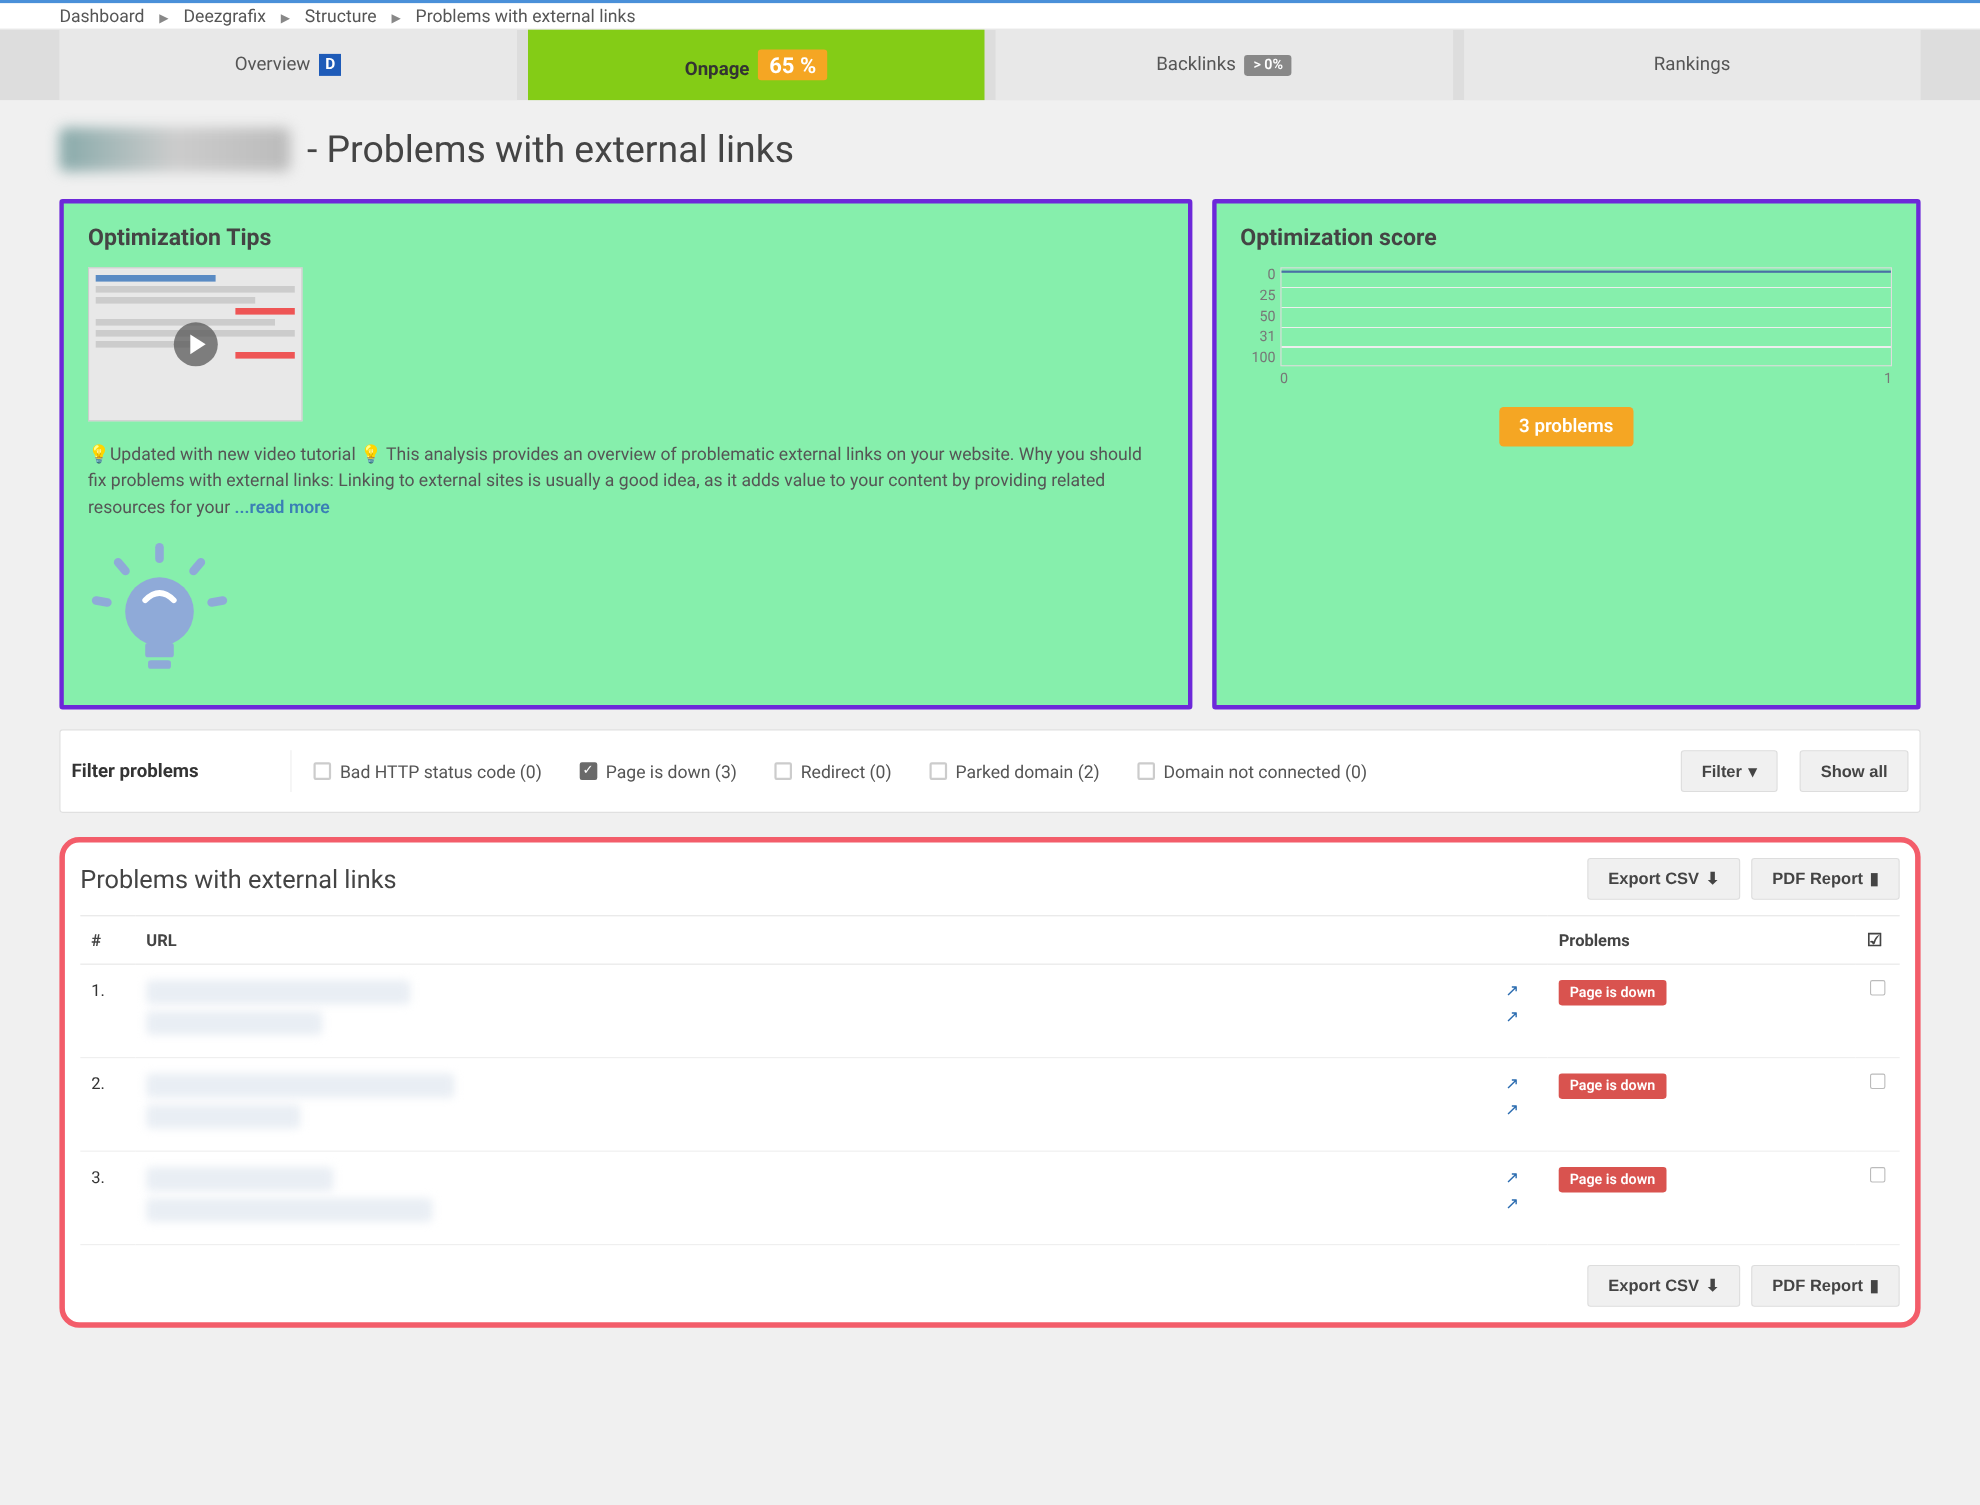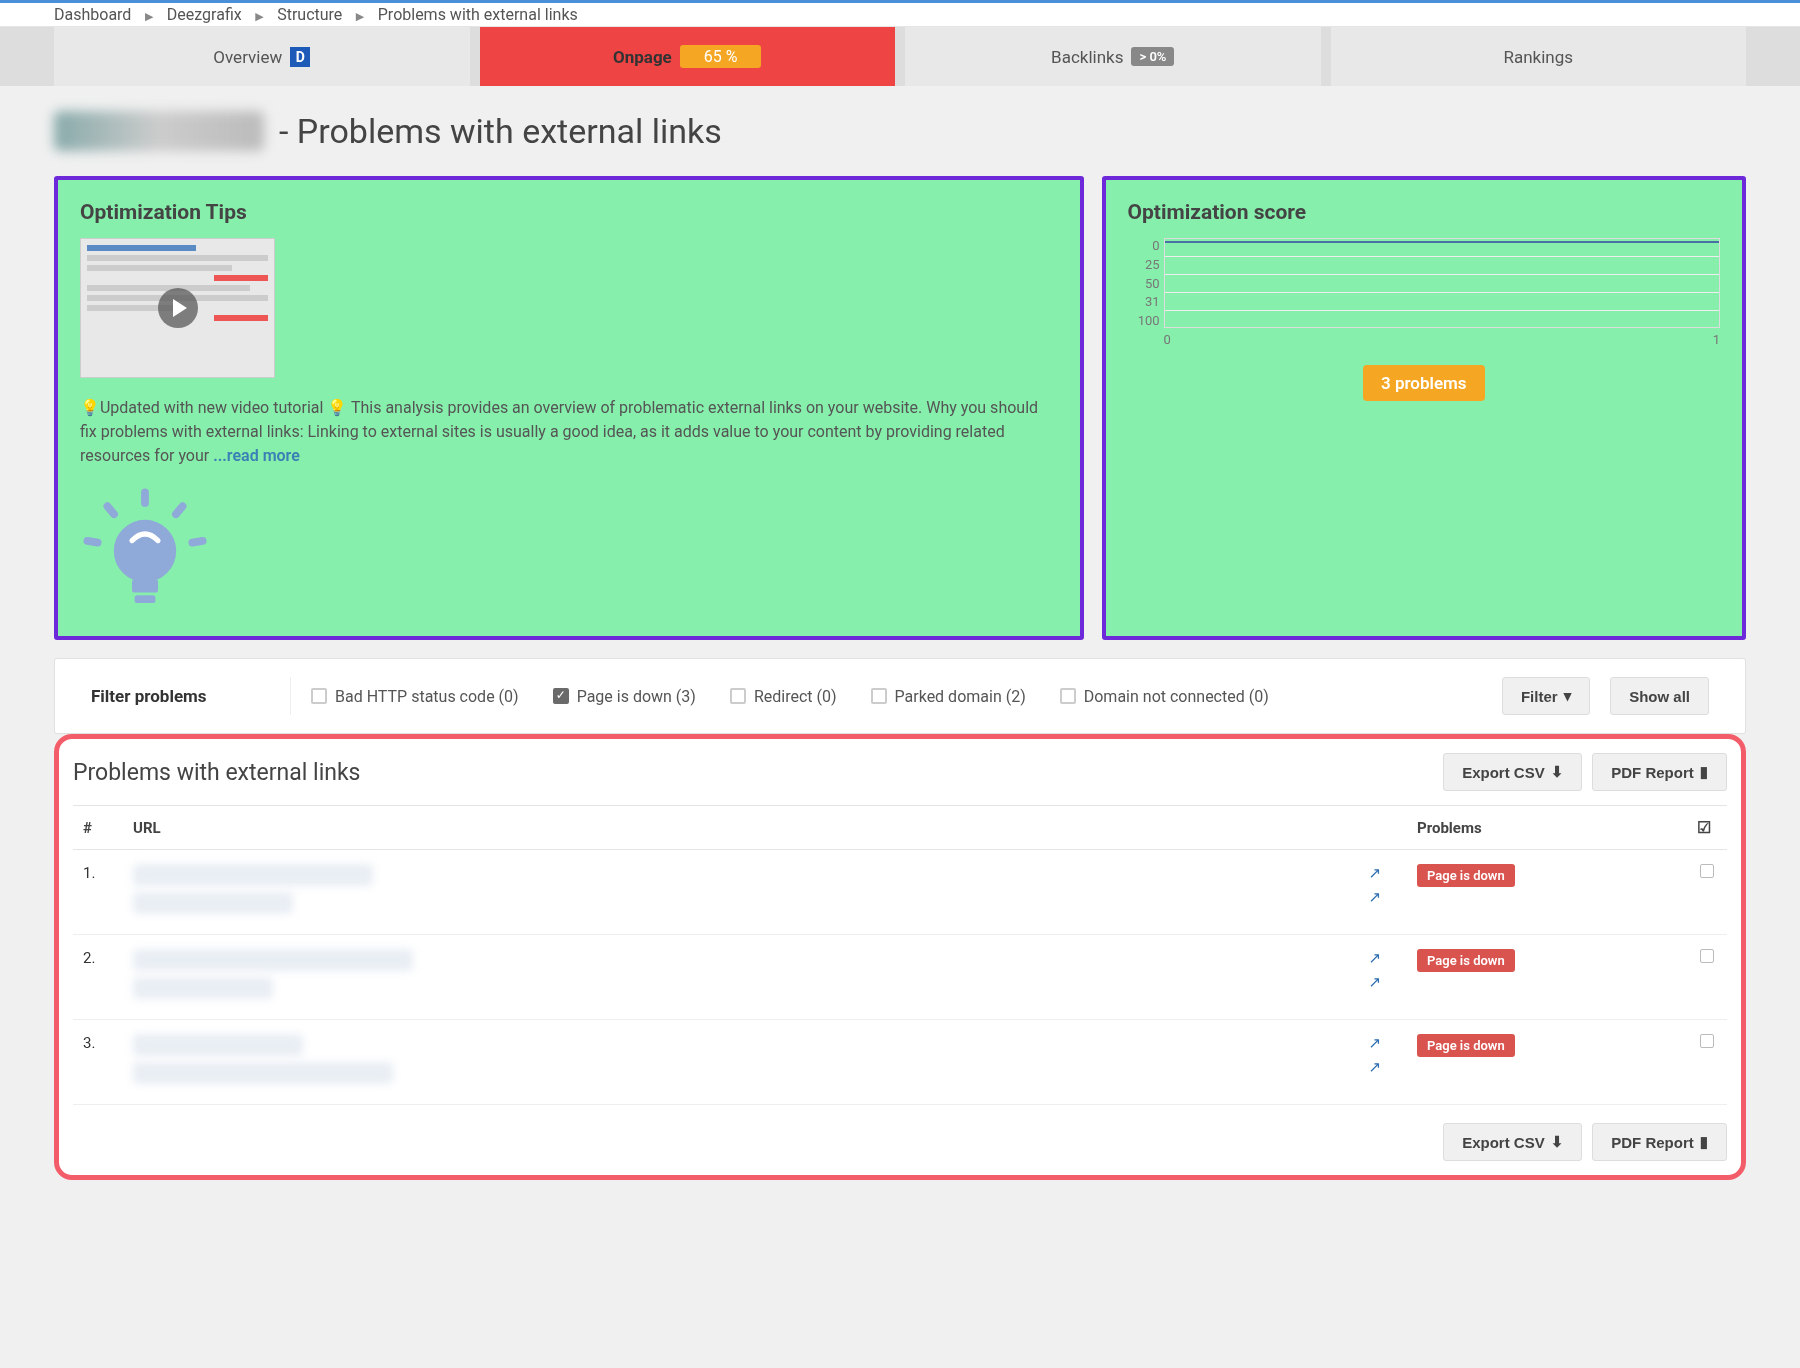--- a/index.html
+++ b/index.html
@@ -4,22 +4,22 @@
 <style>
 * { margin: 0; padding: 0; box-sizing: border-box; }
 body { font-family: -apple-system, BlinkMacSystemFont, "Segoe UI", Roboto, sans-serif; background: #f0f0f0; font-size: 14px; color: #333; }
 .top-border { height: 3px; background: #4a90d9; }
 .breadcrumb-bar { background: #fff; padding: 2px 54px; border-bottom: 1px solid #e5e5e5; }
 .breadcrumb-bar a { color: #555; text-decoration: none; font-size: 16px; }
 .breadcrumb-sep { margin: 0 10px; color: #888; font-size: 11px; }
 
 .tabs-bar { background: #ddd; display: flex; padding: 0 54px; gap: 10px; }
 .tab { flex: 1; text-align: center; padding: 18px 0; background: #e8e8e8; color: #555; font-size: 17px; cursor: pointer; display: flex; align-items: center; justify-content: center; gap: 8px; }
-.tab.active { background: #ef4444; font-weight: 700; color: #333; }
-.tab-badge-orange { background: #f5a623; color: #fff; padding: 2px 24px; border-radius: 3px; font-size: 16px; font-weight: 400; }
+.tab.active { background: #84cc16; font-weight: 700; color: #333; align-items: flex-end; }
+.tab-badge-orange { background: #f5a623; color: #fff; padding: 2px 10px; border-radius: 3px; font-size: 20px; font-weight: 700; }
 .tab-badge-gray { background: #888; color: #fff; padding: 2px 8px; border-radius: 3px; font-size: 13px; font-weight: 600; }
 .d-icon { width: 20px; height: 20px; background: #1e5bb8; color: #fff; display: inline-flex; align-items: center; justify-content: center; font-weight: bold; font-size: 14px; }
 
 .page-wrap { padding: 25px 54px; }
 .page-title-row { display: flex; align-items: center; gap: 15px; margin-bottom: 25px; }
 .blurred-site { width: 210px; height: 40px; background: #ddd; border-radius: 6px; filter: blur(6px); background: linear-gradient(90deg, #8aa 0%, #ccc 50%, #bbb 100%); }
 .page-title { font-size: 34px; font-weight: 400; color: #444; }
 
 .two-col { display: flex; gap: 18px; margin-bottom: 18px; }
 .card { background: #86efac; border: 4px solid #6d28d9; border-radius: 3px; padding: 20px 22px; }
@@ -39,21 +39,21 @@
 .bulb-icon { width: 130px; flex-shrink: 0; display: flex; align-items: center; justify-content: center; }
 .bulb-icon svg { width: 130px; height: 130px; }
 
 .chart-wrap { position: relative; height: 110px; margin-bottom: 14px; }
 .chart-y { position: absolute; left: 0; top: 0; bottom: 20px; width: 32px; display: flex; flex-direction: column; justify-content: space-between; text-align: right; color: #777; font-size: 13px; }
 .chart-plot { margin-left: 36px; height: 90px; border: 1px solid #ddd; position: relative; background: repeating-linear-gradient(to bottom, transparent, transparent 17px, #eee 17px, #eee 18px); }
 .chart-line { position: absolute; top: 2px; left: 0; right: 0; height: 2px; background: #4a6fa5; }
 .chart-x { margin-left: 36px; display: flex; justify-content: space-between; color: #777; font-size: 13px; padding-top: 4px; }
 .problems-badge { display: block; width: fit-content; margin: 17px auto; background: #f5a623; color: #fff; padding: 8px 18px; border-radius: 4px; font-weight: 600; font-size: 17px; }
 
-.filter-card { background: #fff; border: 1px solid #e0e0e0; border-radius: 3px; padding: 18px 36px; display: flex; align-items: center; }
+.filter-card { background: #fff; border: 1px solid #e0e0e0; border-radius: 3px; padding: 18px 10px; margin-bottom: 22px; display: flex; align-items: center; }
 .filter-label { font-weight: 700; font-size: 17px; width: 200px; border-right: 1px solid #eee; align-self: stretch; display: flex; align-items: center; }
 .filter-checks { flex: 1; display: flex; flex-wrap: wrap; gap: 26px 34px; padding-left: 20px; font-size: 16px; color: #555; }
 .fcheck { display: flex; align-items: center; gap: 8px; }
 .fcheck .cb { width: 16px; height: 16px; border: 2px solid #ccc; border-radius: 2px; }
 .fcheck .cb.checked { background: #6a6a6a; border-color: #6a6a6a; position: relative; }
 .fcheck .cb.checked::after { content: "✓"; color: #fff; font-size: 12px; position: absolute; top: -2px; left: 1px; }
 .filter-btns { display: flex; gap: 20px; }
 .btn-gray { background: #f0f0f0; border: 1px solid #ddd; padding: 9px 18px; border-radius: 3px; font-weight: 700; font-size: 15px; color: #444; cursor: pointer; display: inline-flex; align-items: center; gap: 6px; }
 
 .highlight-box { border: 5px solid #f35d6a; border-radius: 18px; padding: 14px; background: #fff; }

